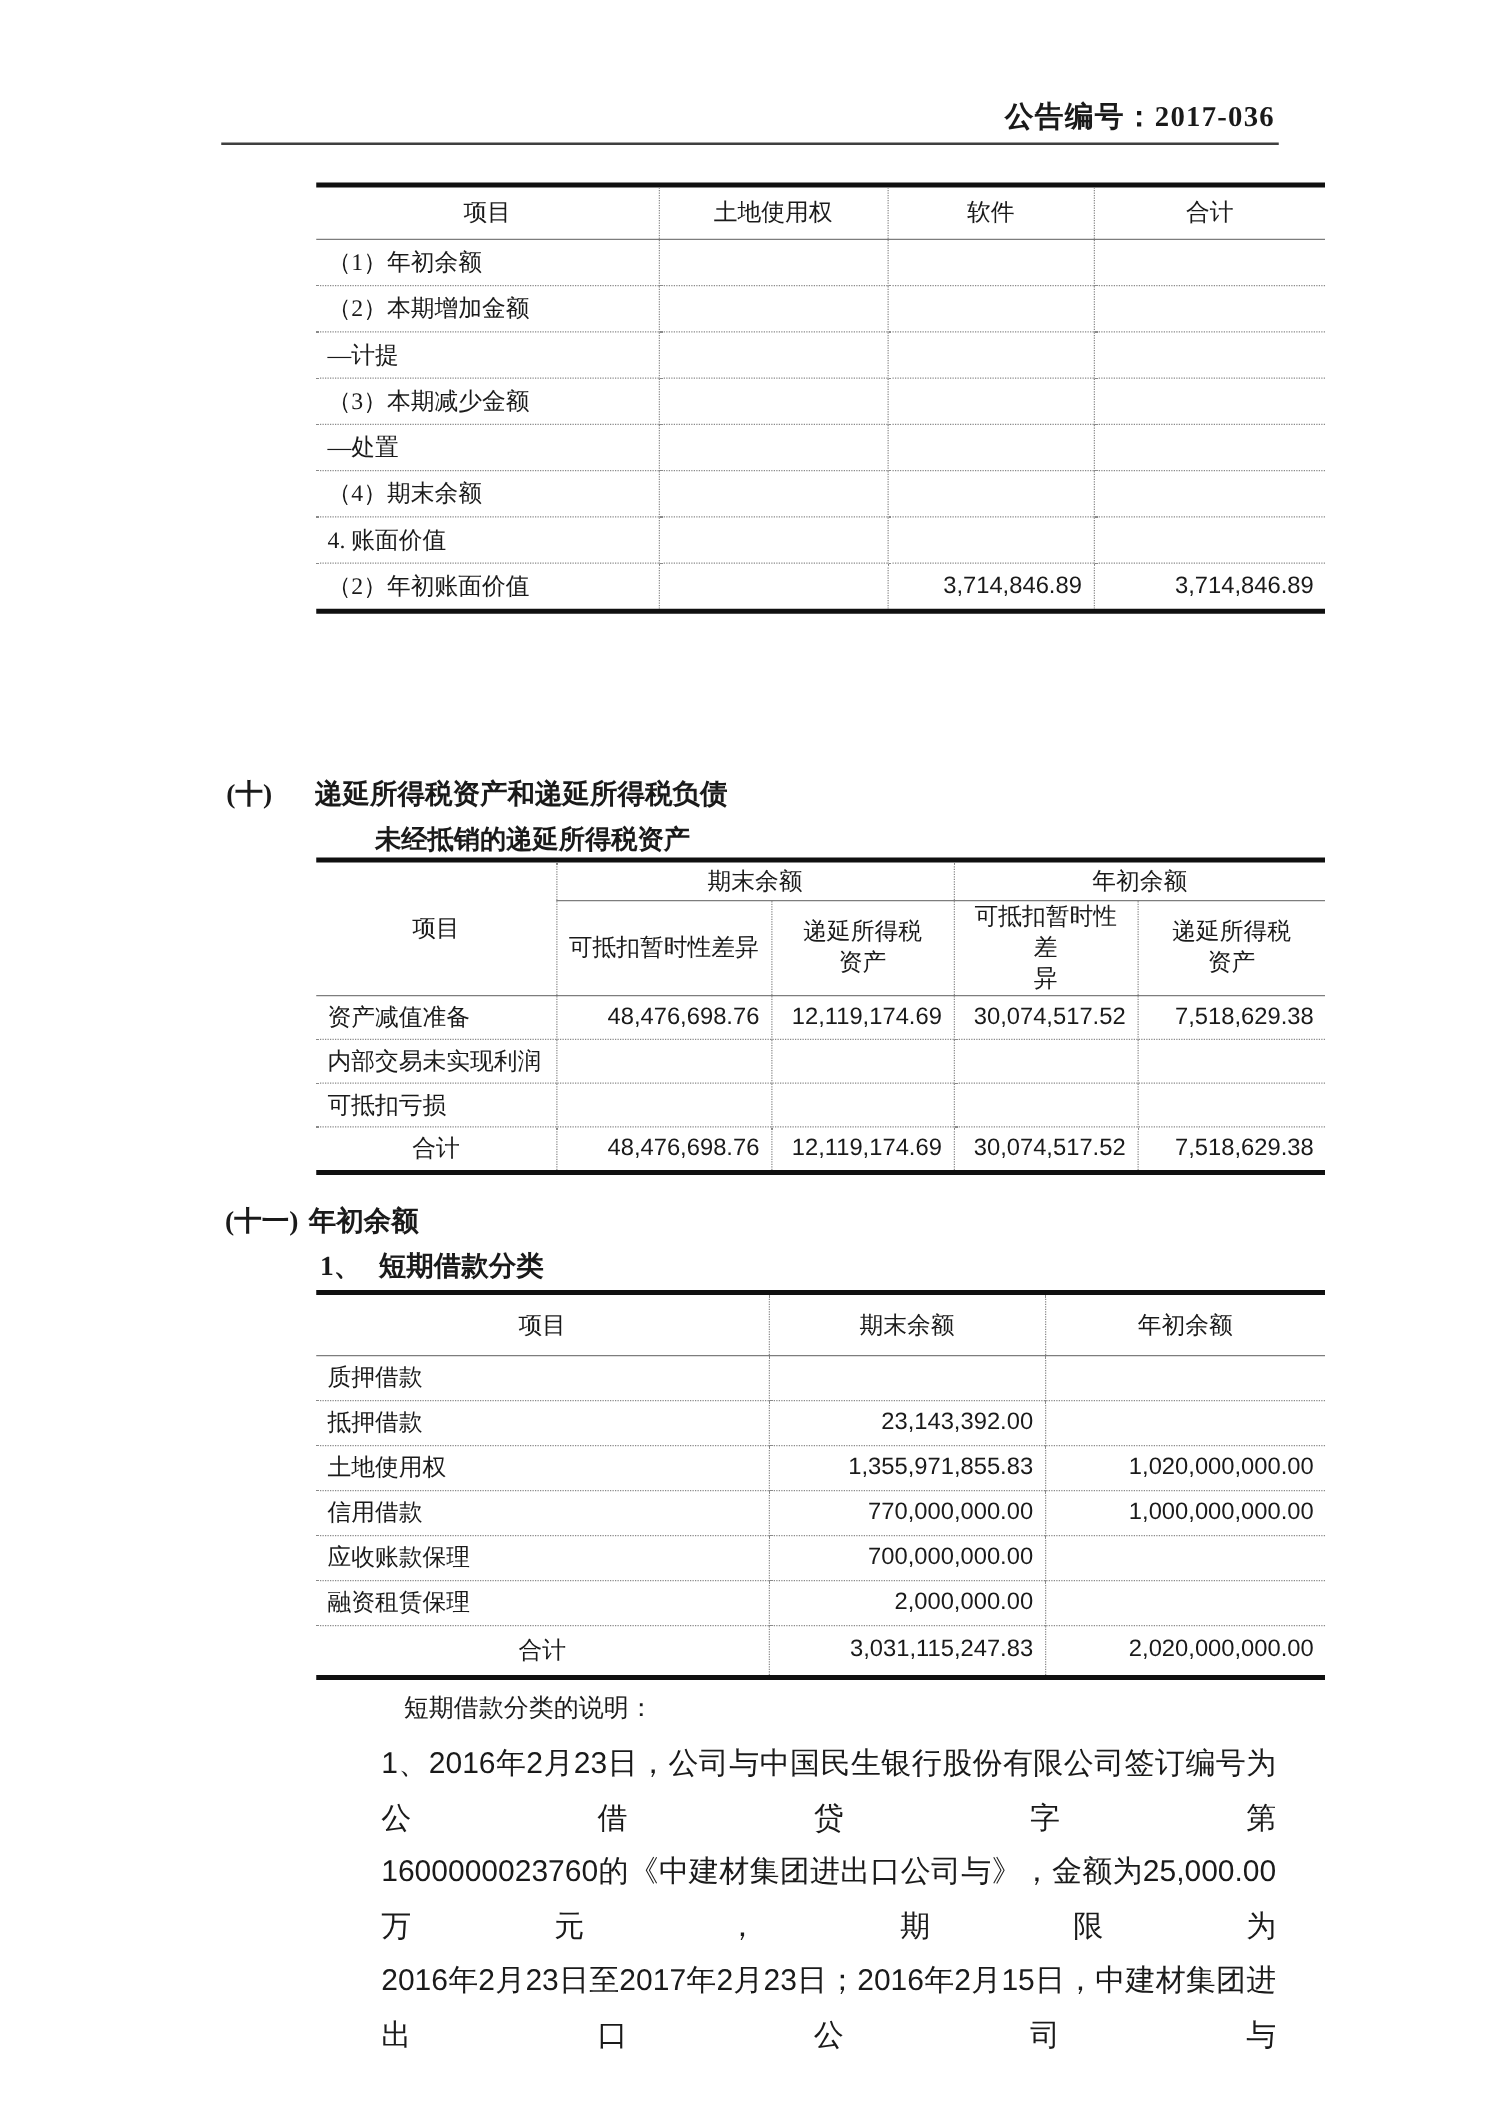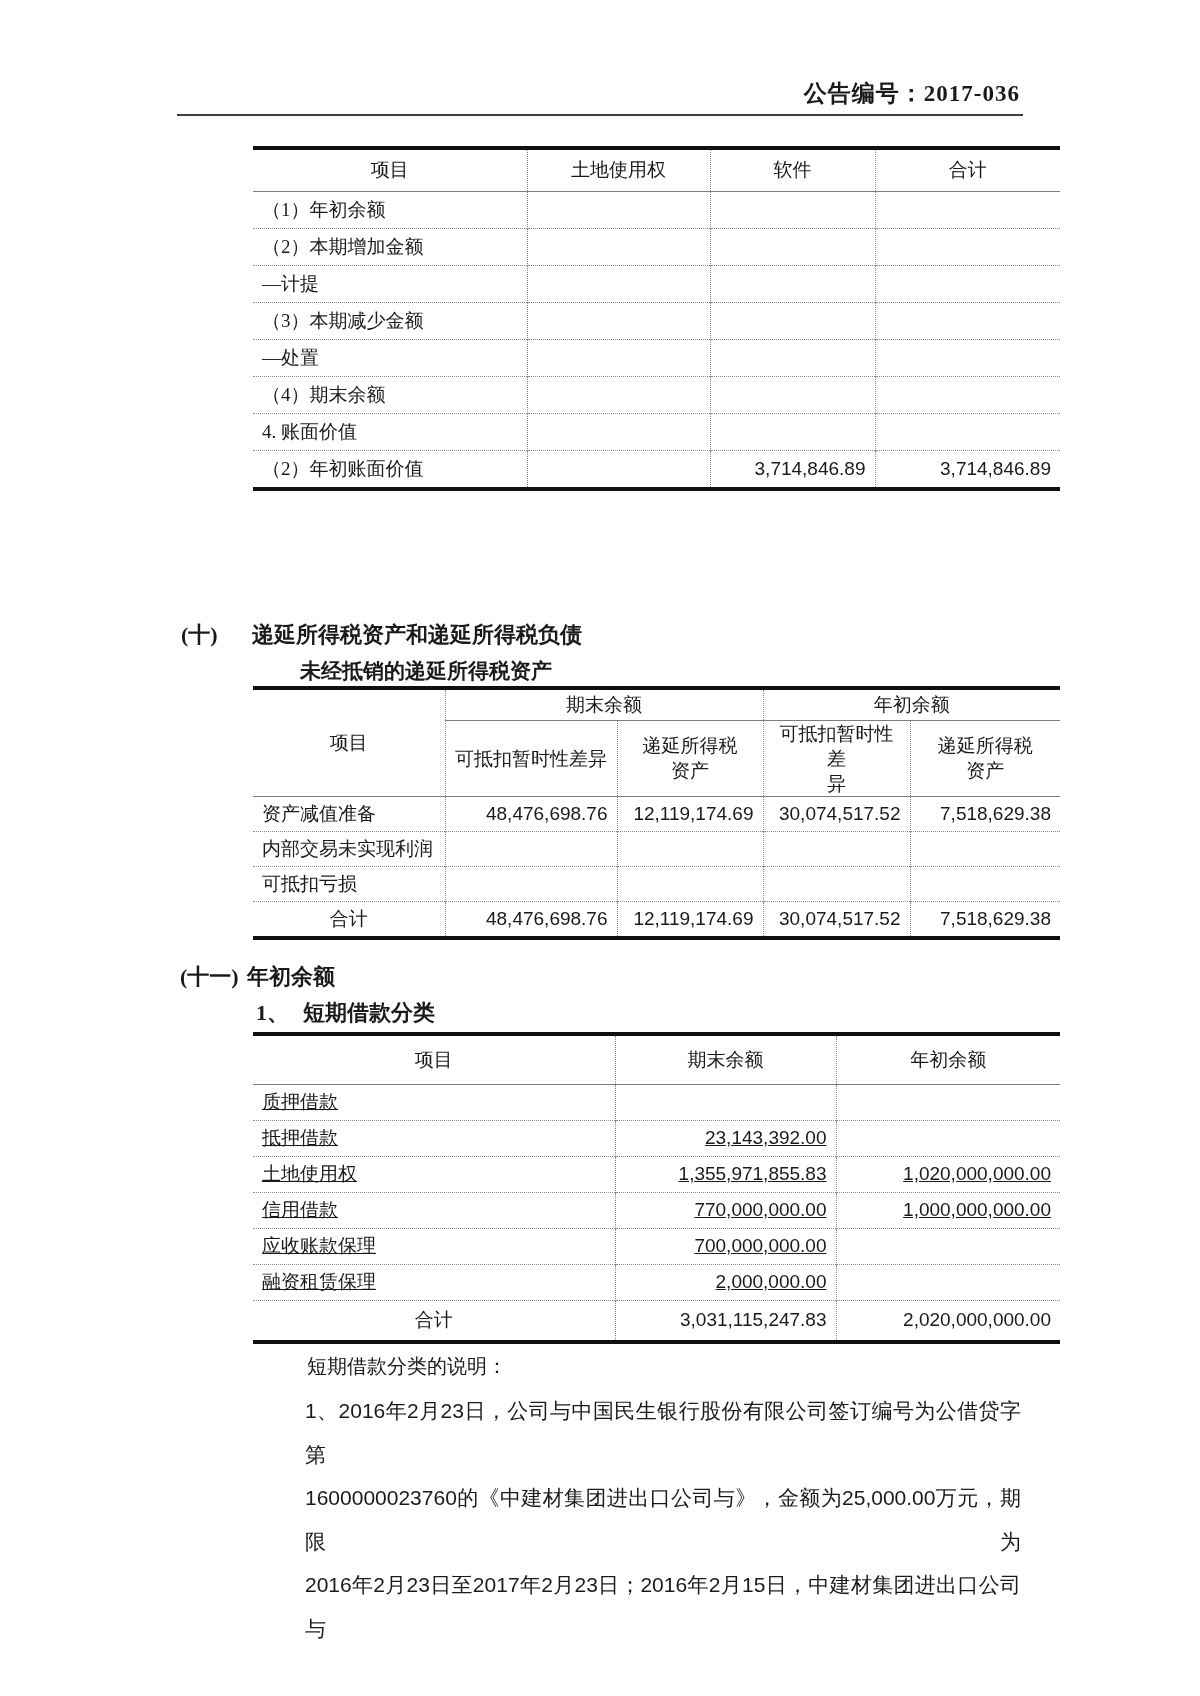--- a/index.html
+++ b/index.html
@@ -35,30 +35,30 @@
     font-weight:600; font-size:19px;
   }
   .pre { white-space:pre-line; line-height:25px; }
 
   #t1 tr { height:37px; }
   #t1 tr.hdr { height:41px; }
   #t2 tr.g { height:30px; }
   #t2 tr.sub { height:52px; }
   #t2 tr.d { height:35px; }
   #t3 tr.hdr { height:48px; }
-  #t3 tr.d { height:36px;text-decoration:underline; }
+  #t3 tr.d { height:36px; }
   #t3 tr.tot { height:40px; }
 
   .note-title {
     font-family:Liberation Sans, sans-serif;
-    font-size:20px; white-space:nowrap;
+    font-size:20px; white-space:nowrap;margin-left:16px;
   }
   .note-body { font-family:"Liberation Sans","DejaVu Sans",sans-serif; }
   .note-line {
-    font-size:21px; line-height:43.5px;
+    font-size:24px; line-height:43.5px;
     text-align:justify; text-align-last:justify;
   }
 </style>
 </head>
 <body>
 
 <div class="abs doc-no" style="left:520px; top:78px; width:500px; text-align:right;">公告编号：2017-036</div>
 <div class="abs rule" style="left:177px; top:114px; width:846px;"></div>
 
 <div class="abs tbl-wrap" style="left:253px; top:146px; width:807px;">

